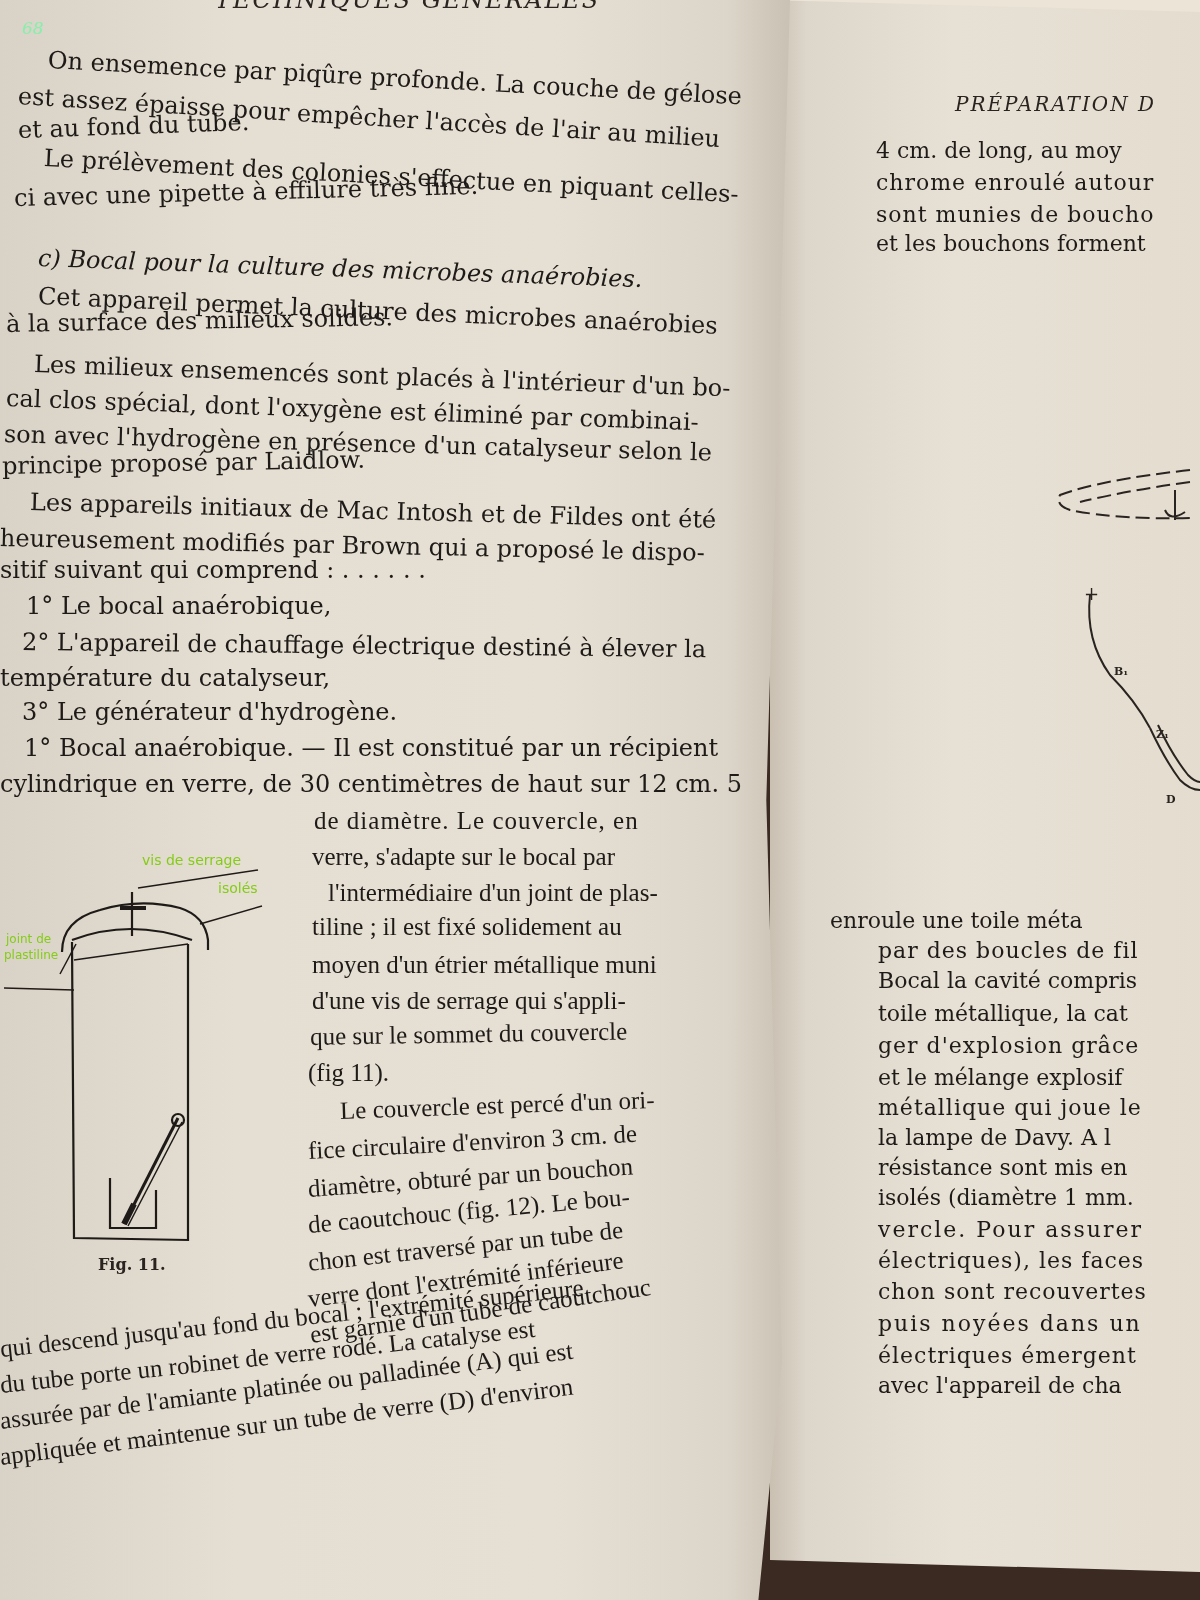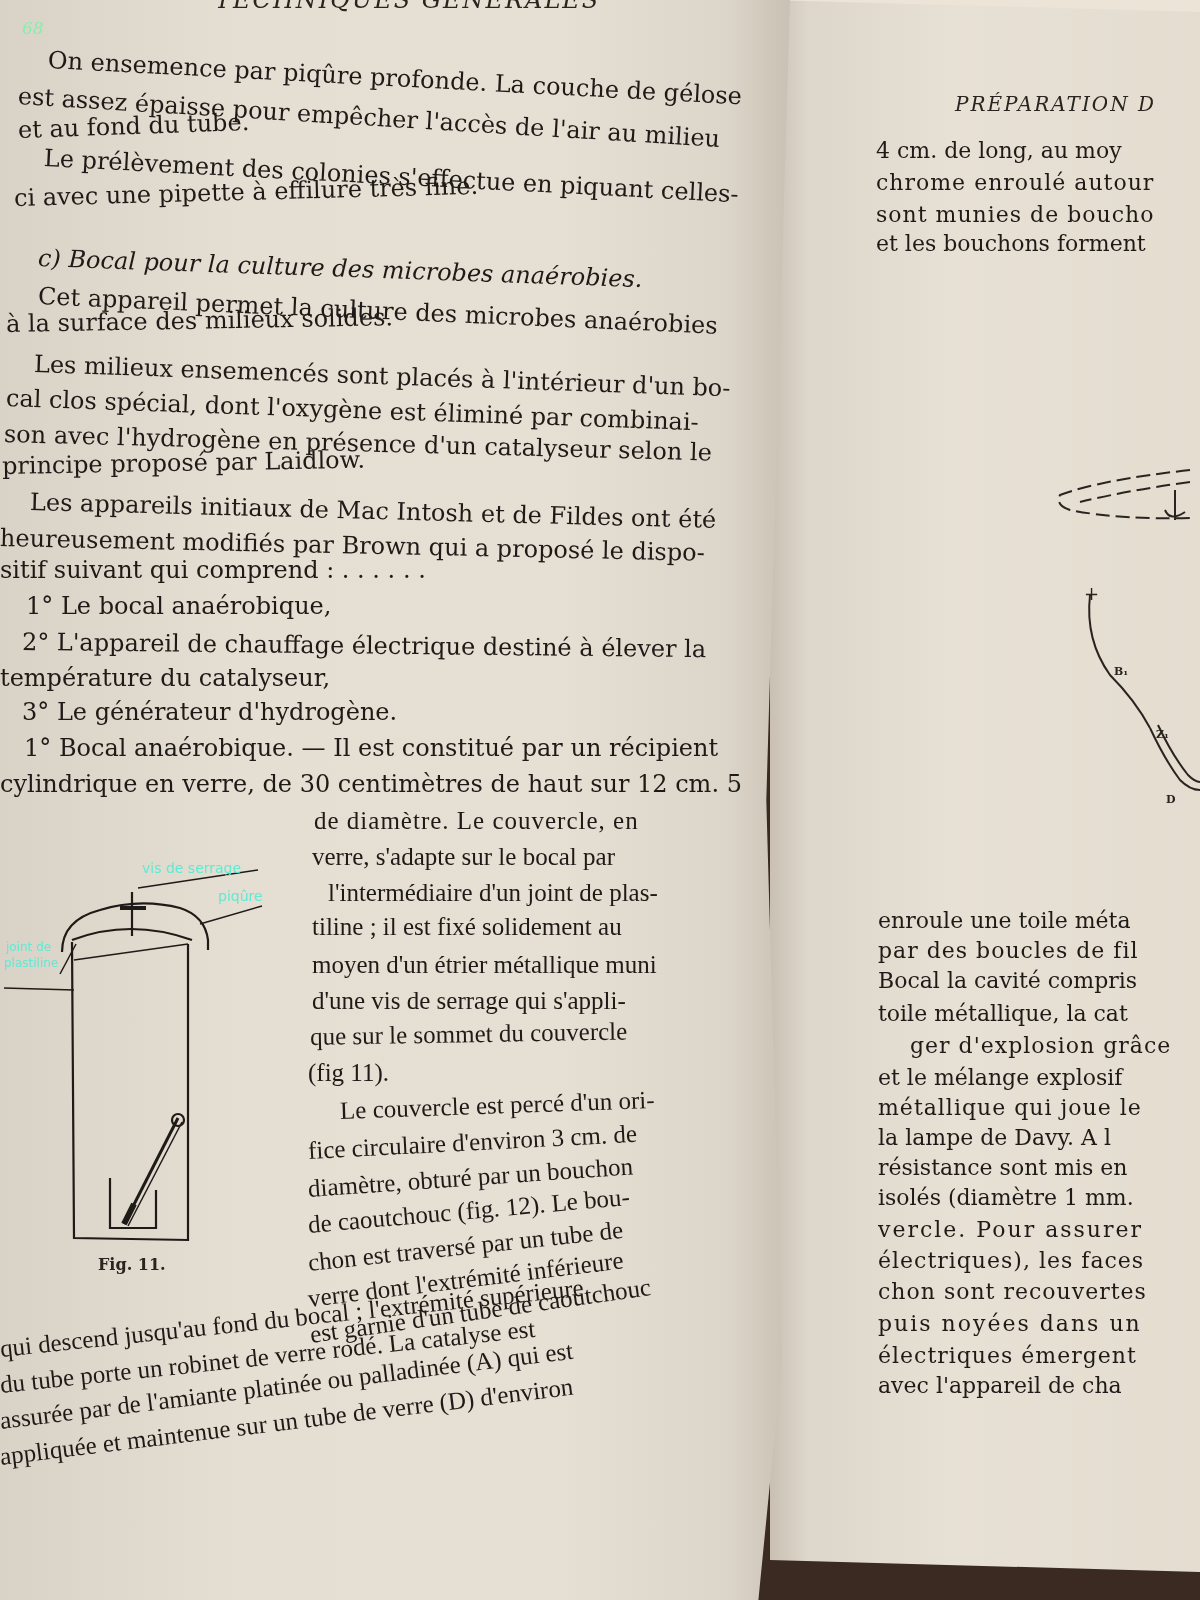--- a/index.html
+++ b/index.html
@@ -31,21 +31,21 @@
     position:absolute; left:22px; top:18px; font-size:17px; font-style:italic; color:#86efac;
   }
   .text-block { position:absolute; color:#1e1a17; }
   .line {
     position:absolute; white-space:nowrap; font-size:24px; line-height:1;
     transform-origin:0 50%;
   }
   .it { font-style:italic; }
   .narrow { font-family:"Liberation Serif", serif; font-size:25px; }
   .fig { position:absolute; left:0; top:840px; width:300px; height:460px; }
-  .fig-label { position:absolute; font-family:"DejaVu Sans", sans-serif; font-size:14px; color:#5eead4;margin-top:8px; }
+  .fig-label { position:absolute; font-family:"DejaVu Sans", sans-serif; font-size:14px; color:#84cc16; }
   .fig-caption { position:absolute; left:98px; top:1255px; font-size:16px; font-weight:bold; color:#2a2420; }
   .right-text .line { font-size:22px; font-family:"DejaVu Serif", serif; }
   .running-head-right {
     position:absolute; left:955px; top:92px; font-style:italic; font-size:20px;
     letter-spacing:2px; color:#2a2420; white-space:nowrap;
   }
 </style>
 </head>
 <body>
 
@@ -73,25 +73,25 @@
     <path d="M110 268 Q125 300 140 320 Q150 330 160 330"></path>
     <path d="M118 265 Q132 295 148 315 Q155 322 160 322"></path>
   </g>
   <text x="44" y="140" font-size="18" fill="#2a2420">+</text>
   <text x="74" y="215" font-size="11" fill="#2a2420" font-weight="bold">B₁</text>
   <text x="116" y="278" font-size="11" fill="#2a2420" font-weight="bold">Z₁</text>
   <text x="126" y="343" font-size="11" fill="#2a2420" font-weight="bold">D</text>
 </svg>
 
 <div class="text-block right-text">
-  <div class="line" style="left:878px;top:910px;">enroule une toile méta</div>
+  <div class="line" style="left:830px;top:910px;">enroule une toile méta</div>
   <div class="line" style="left:878px;top:940px;letter-spacing:1px;">par des boucles de fil</div>
   <div class="line" style="left:878px;top:970px;">Bocal la cavité compris</div>
   <div class="line" style="left:878px;top:1003px;">toile métallique, la cat</div>
-  <div class="line" style="left:878px;top:1035px;letter-spacing:1px;margin-left:32px;">ger d'explosion grâce</div>
+  <div class="line" style="left:878px;top:1035px;letter-spacing:1px;">ger d'explosion grâce</div>
   <div class="line" style="left:878px;top:1067px;">et le mélange explosif</div>
   <div class="line" style="left:878px;top:1097px;letter-spacing:1px;">métallique qui joue le</div>
   <div class="line" style="left:878px;top:1127px;">la lampe de Davy. A l</div>
   <div class="line" style="left:878px;top:1157px;">résistance sont mis en</div>
   <div class="line" style="left:878px;top:1187px;">isolés (diamètre 1 mm.</div>
   <div class="line" style="left:878px;top:1219px;letter-spacing:2px;">vercle. Pour assurer</div>
   <div class="line" style="left:878px;top:1250px;letter-spacing:1px;">électriques), les faces</div>
   <div class="line" style="left:878px;top:1281px;letter-spacing:1px;">chon sont recouvertes</div>
   <div class="line" style="left:878px;top:1313px;letter-spacing:2px;">puis noyées dans un</div>
   <div class="line" style="left:878px;top:1345px;letter-spacing:1px;">électriques émergent</div>
@@ -160,17 +160,17 @@
       <path d="M124 384 L134 364" stroke-width="6"></path>
       <circle cx="178" cy="280" r="6"></circle>
       <path d="M74 120 L188 104" stroke-width="1.5"></path>
       <path d="M138 48 L258 30" stroke-width="1.5"></path>
       <path d="M200 84 L262 66" stroke-width="1.5"></path>
       <path d="M60 134 L76 104" stroke-width="1.5"></path>
       <path d="M4 148 L74 150" stroke-width="1.5"></path>
     </g>
   </svg>
   <div class="fig-label" style="left:142px;top:12px;">vis de serrage</div>
-  <div class="fig-label" style="left:218px;top:40px;">piqûre</div>
+  <div class="fig-label" style="left:218px;top:40px;">isolés</div>
   <div class="fig-label" style="left:6px;top:92px;font-size:12px;">joint de</div>
   <div class="fig-label" style="left:4px;top:108px;font-size:12px;">plastiline</div>
 </div>
 <div class="fig-caption">Fig. 11.</div>
 
 </body></html>

